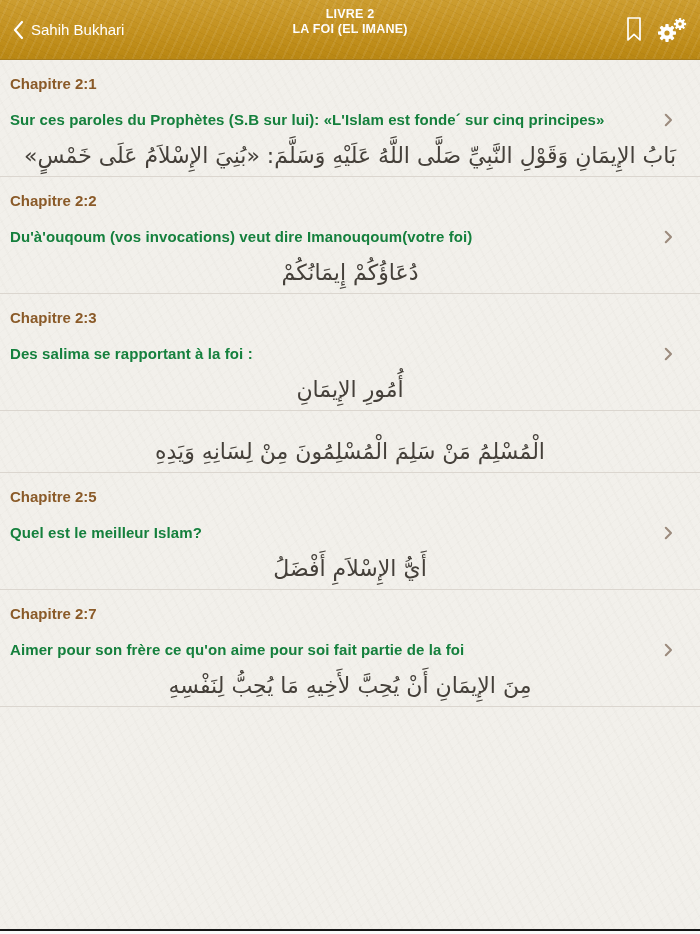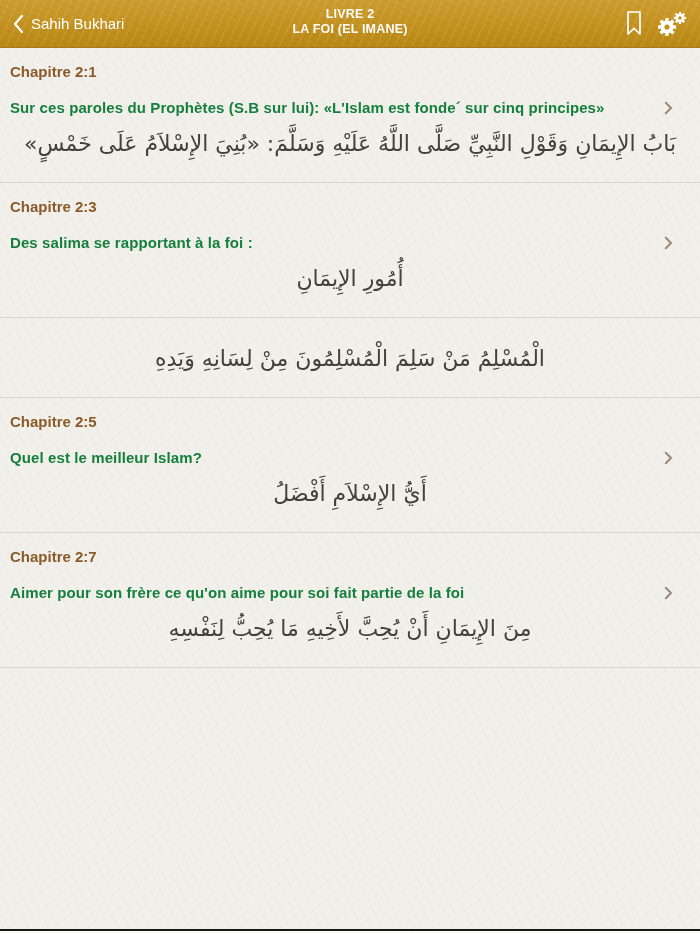--- a/index.html
+++ b/index.html
@@ -15,21 +15,21 @@
   body::before {
     content: ""; position: absolute; inset: 0; pointer-events: none; z-index: 0;
     background:
       repeating-linear-gradient(63deg, rgba(120,110,90,0.025) 0 2px, transparent 2px 9px),
       repeating-linear-gradient(-40deg, rgba(120,110,90,0.02) 0 1px, transparent 1px 7px);
   }
 
   
   .navbar {
     position: relative; z-index: 2;
-    height: 48px;
+    height: 60px;
     display: flex; align-items: center; justify-content: space-between;
     padding: 8px 12px;
     background: linear-gradient(180deg, #CC9D30 0%, #C3911F 55%, #B98713 100%);
     border-bottom: 1px solid rgba(90,60,0,0.35);
     color: #fff;
   }
   .navbar::after {
     content: ""; position: absolute; inset: 0; pointer-events: none;
     background:
       repeating-linear-gradient(115deg, rgba(255,255,255,0.07) 0 2px, transparent 2px 8px),
@@ -48,21 +48,21 @@
   }
   .nav-actions {
     display: flex; align-items: center; gap: 13px;
     position: relative; z-index: 1;
   }
   .icon-button { display: inline-flex; align-items: center; cursor: pointer; }
 
   
   .chapter-list { position: relative; z-index: 1; }
   .chapter-row {
-    padding: 14px 0 21px;
+    padding: 14px 0 3px;
     border-bottom: 1px solid #DBD6CF;
     position: relative;
   }
   .chapter-number {
     margin: 0 10px; font-size: 15px; line-height: 19px;
     font-weight: bold; color: #8A5A28;
   }
   .french-row { position: relative; margin: 17px 10px 0; padding-right: 40px; }
   .chapter-french {
     font-size: 15px; line-height: 19px; font-weight: bold;
@@ -142,20 +142,32 @@
       <div class="chapter-french">Sur ces paroles du Prophètes (S.B sur lui): «L'Islam est fonde´ sur cinq principes»</div>
       <span class="row-chevron">
         <svg width="9" height="14" viewBox="0 0 9 14">
           <polyline points="1.8,1.8 7,7 1.8,12.2" fill="none" stroke="#9C8B7D" stroke-width="2.1" stroke-linecap="round" stroke-linejoin="round"></polyline>
         </svg>
       </span>
     </div>
     <div class="chapter-arabic">بَابُ الإِيمَانِ وَقَوْلِ النَّبِيِّ صَلَّى اللَّهُ عَلَيْهِ وَسَلَّمَ: «بُنِيَ الإِسْلاَمُ عَلَى خَمْسٍ»</div>
   </div>
 
+  <div class="chapter-row">
+    <div class="chapter-number">Chapitre 2:2</div>
+    <div class="french-row">
+      <div class="chapter-french">Du'à'ouqoum (vos invocations) veut dire Imanouqoum(votre foi)</div>
+      <span class="row-chevron">
+        <svg width="9" height="14" viewBox="0 0 9 14">
+          <polyline points="1.8,1.8 7,7 1.8,12.2" fill="none" stroke="#9C8B7D" stroke-width="2.1" stroke-linecap="round" stroke-linejoin="round"></polyline>
+        </svg>
+      </span>
+    </div>
+    <div class="chapter-arabic">دُعَاؤُكُمْ إِيمَانُكُمْ</div>
+  </div>
 
   <div class="chapter-row">
     <div class="chapter-number">Chapitre 2:3</div>
     <div class="french-row">
       <div class="chapter-french">Des salima se rapportant à la foi :</div>
       <span class="row-chevron">
         <svg width="9" height="14" viewBox="0 0 9 14">
           <polyline points="1.8,1.8 7,7 1.8,12.2" fill="none" stroke="#9C8B7D" stroke-width="2.1" stroke-linecap="round" stroke-linejoin="round"></polyline>
         </svg>
       </span>

